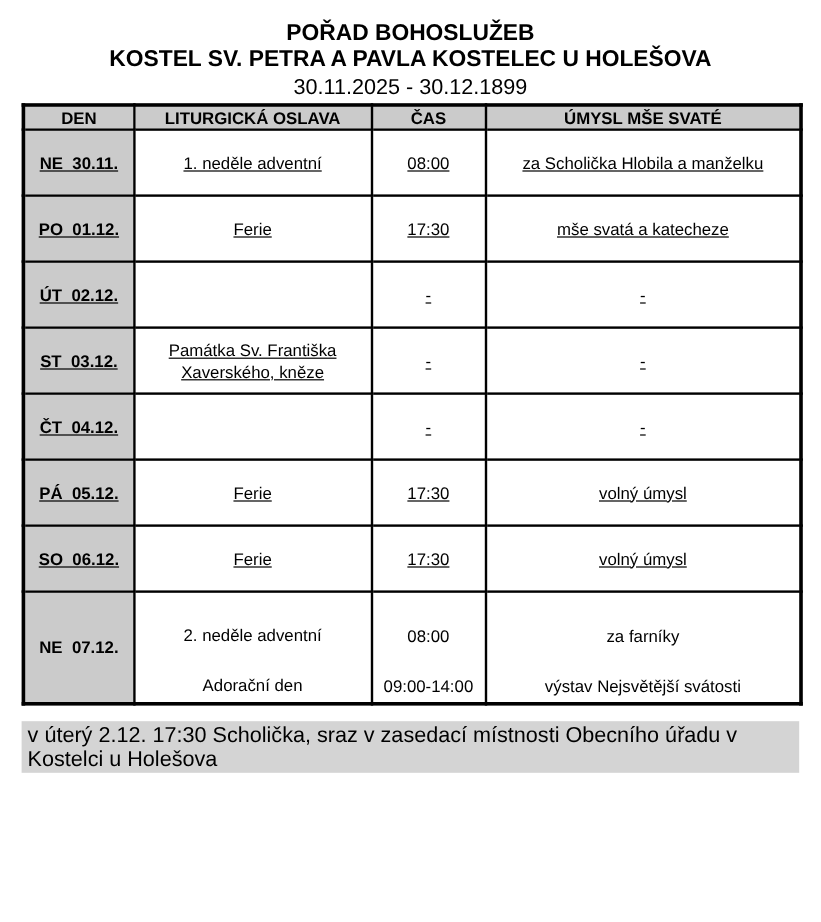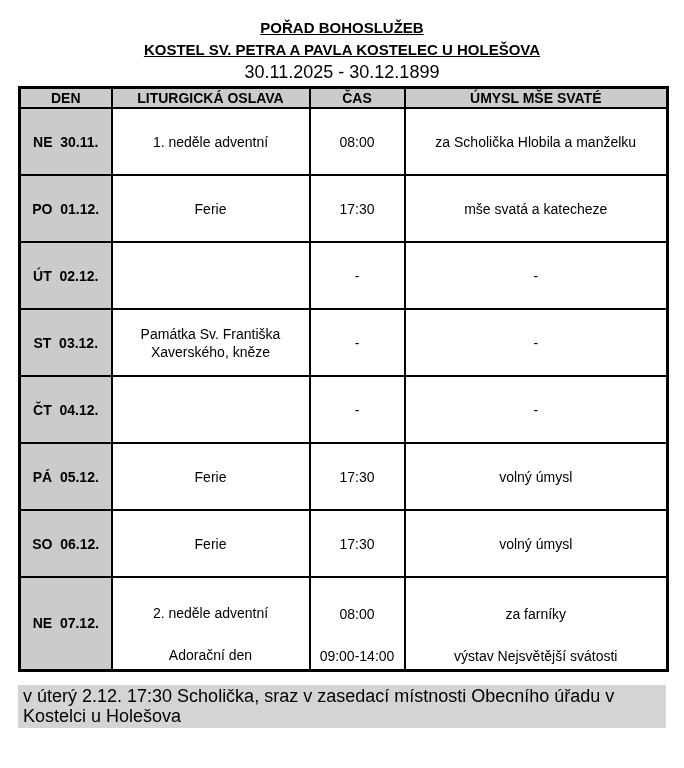--- a/index.html
+++ b/index.html
@@ -14,23 +14,22 @@
     background:#ffffff;color:#000;
     font-family:"Liberation Sans", sans-serif;
     overflow:hidden;
   }
   .title-block{
     text-align:center;
     padding-top:17px;
   }
   .title-main, .title-sub{
     font-weight:bold;
-    font-size:15px;
+    font-size:19px;
     line-height:22px;
-    text-decoration:underline;
   }
   .title-dates{
     font-size:18px;
     line-height:22px;
     font-weight:normal;
   }
   table.schedule{
     border-collapse:collapse;
     table-layout:fixed;
     width:648px;
@@ -45,21 +44,21 @@
     font-size:14px;
     padding:0 4px;
     overflow:hidden;
   }
   table.schedule th{
     background:var(--table-gray);
     font-weight:bold;
     height:20px;
     padding:1px 2px;
   }
-  tr.row{height:67px;}
+  tr.row{height:55px;text-decoration:underline;}
   tr.row-last{height:93px;}
   td.den{
     background:var(--table-gray);
     font-weight:bold;
     text-align:center;
     white-space:pre;
   }
   td.oslava{line-height:18px;}
   .stack{
     display:flex;

